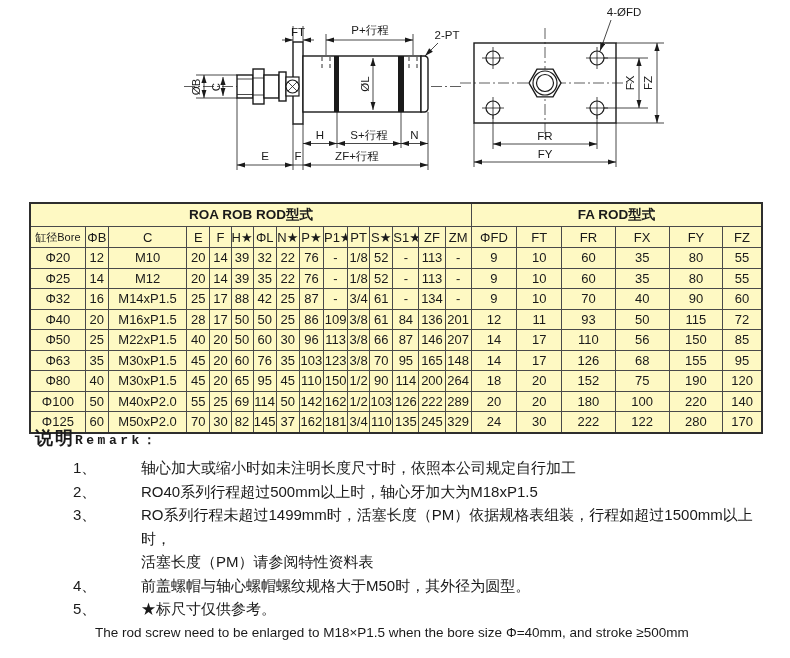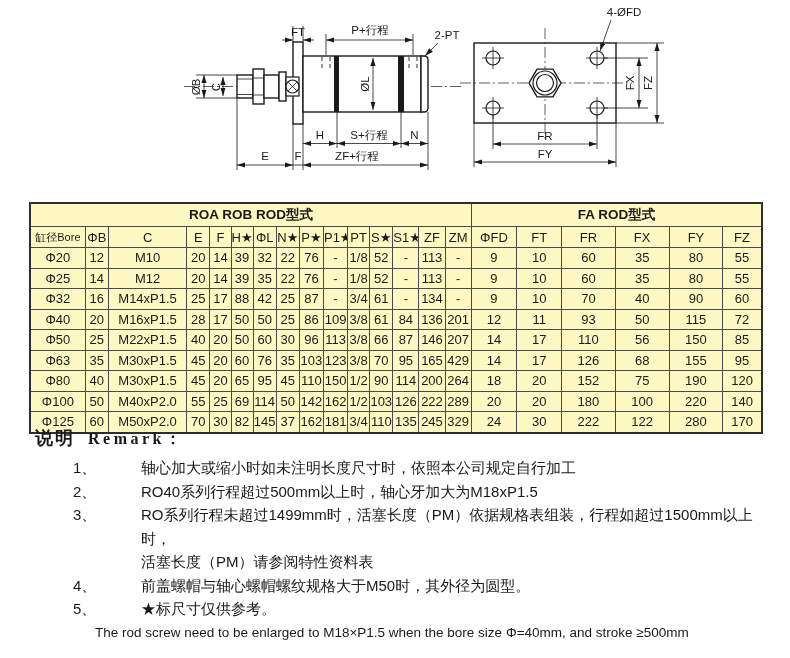--- a/index.html
+++ b/index.html
@@ -22,21 +22,21 @@
   table.dim th, table.dim td { border:1px solid #4a4a4a; text-align:center; vertical-align:middle; padding:0; font-weight:normal; white-space:nowrap; overflow:hidden; }
   tr.group th { height:22px; font-size:13.5px; font-weight:bold; }
   tr.cols th { height:20px; font-size:13px; }
   tr.cols th.bore-h { font-size:11px; }
   table.dim tbody td { height:19.5px; font-size:13px; }
 
   
   .remark { position:absolute; left:35px; top:426px; width:740px; }
   .remark-heading { height:22px; }
   .h-cn { font-size:18px; font-weight:bold; letter-spacing:2px;margin-top:12px; }
-  .h-en { font-family:Liberation Serif, serif; font-size:16px; font-weight:bold; letter-spacing:3.5px; margin-left:13px; }
+  .h-en { font-family:Liberation Mono, monospace; font-size:13px; font-weight:bold; letter-spacing:3.5px; margin-left:0; }
   .remark-items { margin:8px 0 0 38px; }
   .r-item { display:flex; font-size:15px; line-height:23.5px; }
   .r-item .no { flex:0 0 28px; }
   .r-item .txt { flex:1;margin-left:40px; }
   .eng-block { margin:2px 0 0 60px; }
   .eng-line { font-size:13.5px; line-height:20.5px; }
 </style>
 </head>
 <body>
 
@@ -361,21 +361,21 @@
           <td>20</td>
           <td>60</td>
           <td>76</td>
           <td>35</td>
           <td>103</td>
           <td>123</td>
           <td>3/8</td>
           <td>70</td>
           <td>95</td>
           <td>165</td>
-          <td>429</td>
+          <td>148</td>
           <td>14</td>
           <td>17</td>
           <td>126</td>
           <td>68</td>
           <td>155</td>
           <td>95</td>
         </tr>
         <tr>
           <td>Φ80</td>
           <td>40</td>

